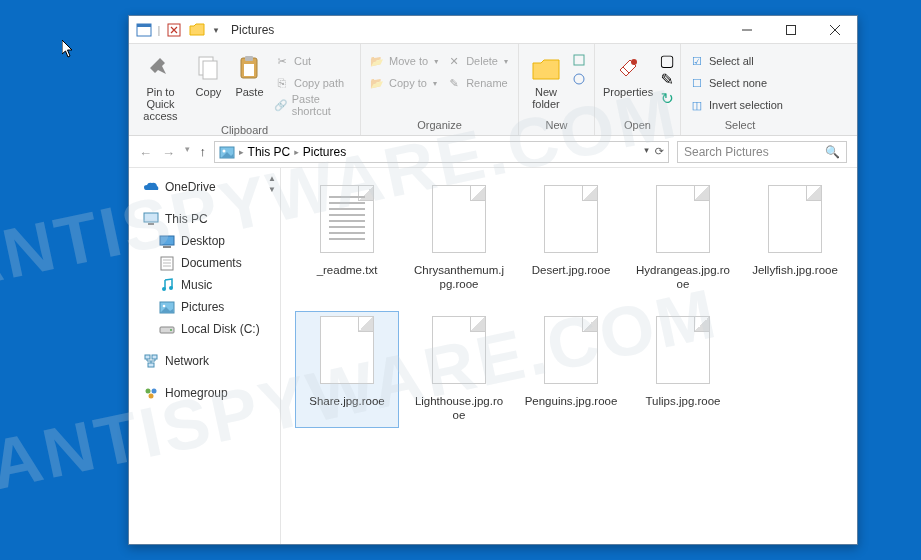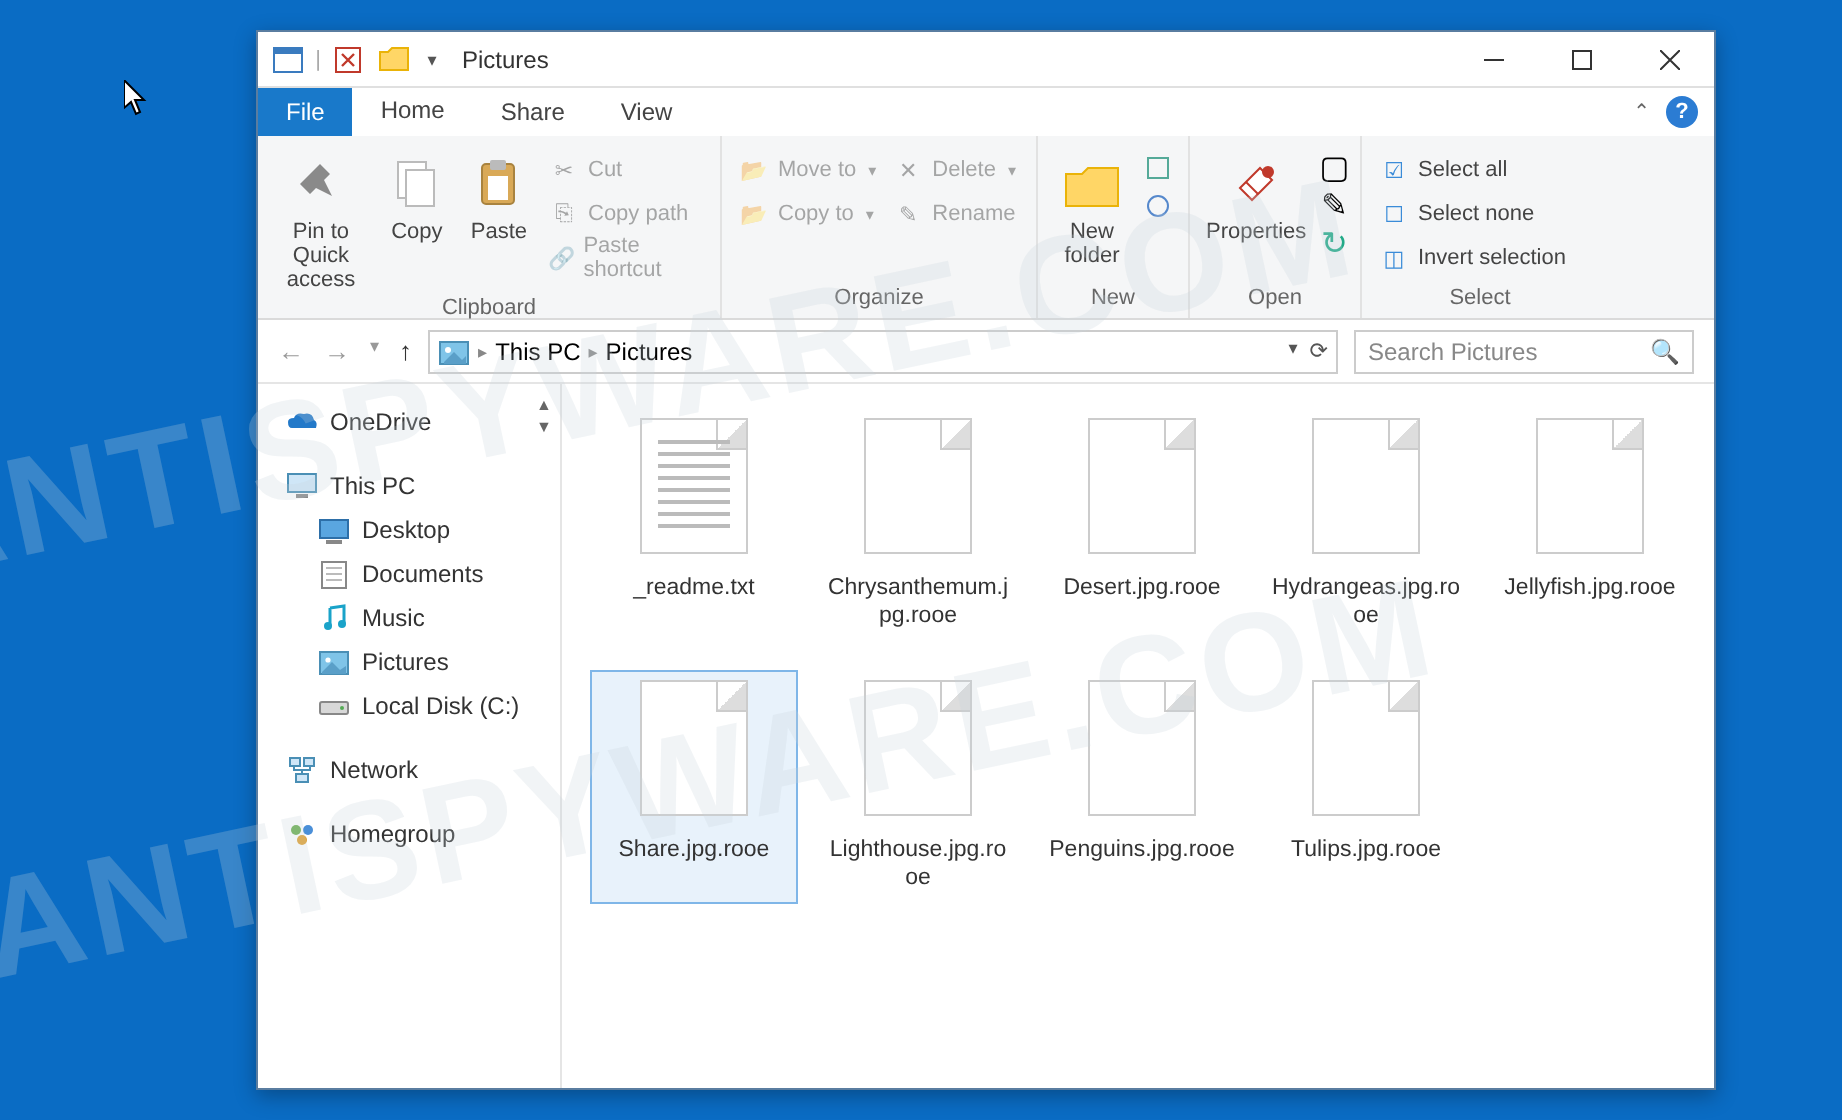--- a/index.html
+++ b/index.html
@@ -132,28 +132,20 @@
           </svg>
         </div>
       <div class="win-btn close">
           <svg width="10" height="10">
             <path d="M0 0 L10 10 M10 0 L0 10" stroke="currentColor"></path>
           </svg>
         </div>
     </div>
   </div>
 
-  <div class="menu-tabs">
-    <div class="tab file">File</div>
-    <div class="tab active">Home</div>
-    <div class="tab">Share</div>
-    <div class="tab">View</div>
-    <div class="chevron-up">⌃</div>
-    <div class="help-icon">?</div>
-  </div>
 
   <div class="ribbon">
 
     <div class="rgroup" style="width:232px">
       <div class="rgroup-body">
         <div class="rbtn-big">
           <span class="ricn-big">
               <svg width="24" height="24">
                 <path d="M12 2 L17 7 L14 10 L18 18 L10 14 L7 17 L2 12 Z" fill="#8a8a8a"></path>
               </svg>

